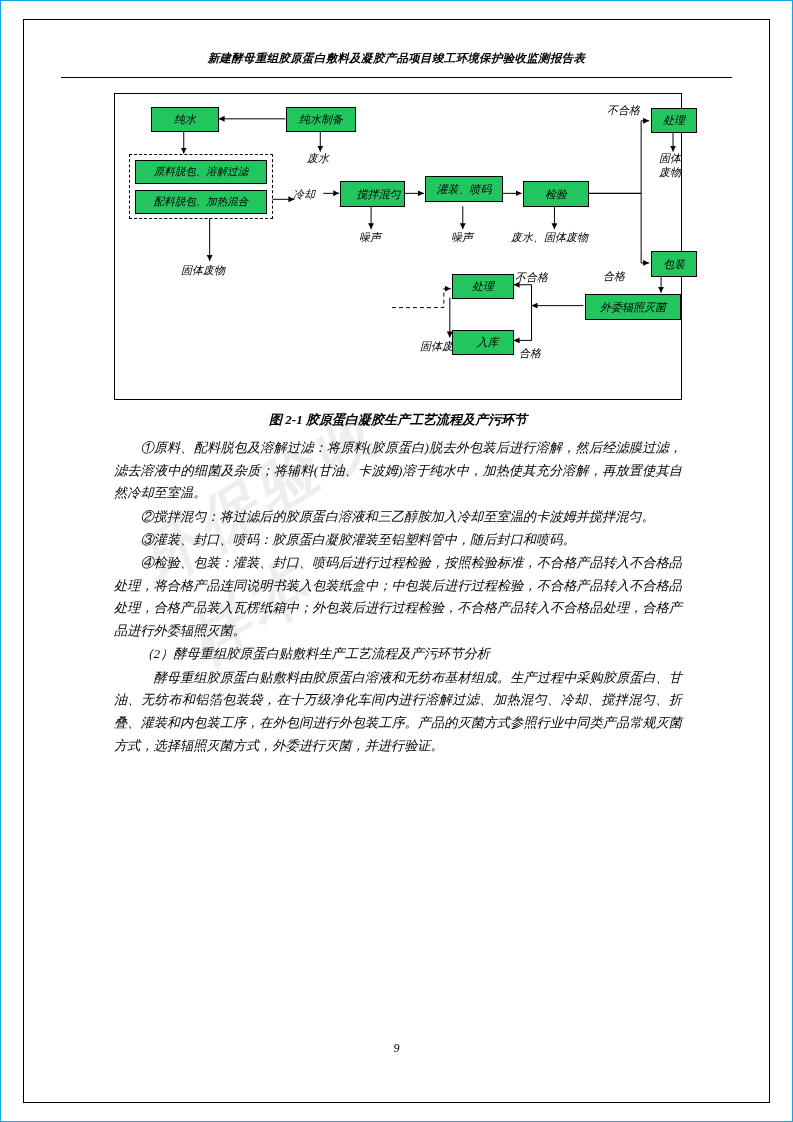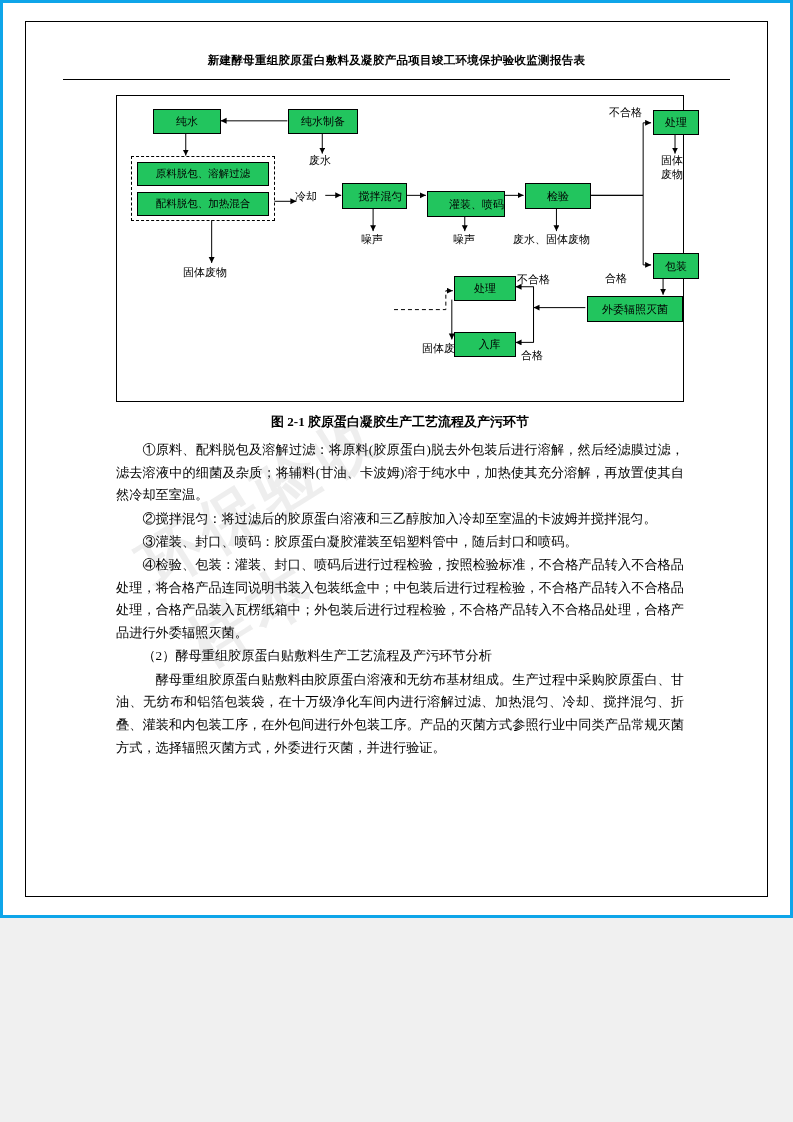--- a/index.html
+++ b/index.html
@@ -6,26 +6,27 @@
     margin: 0;
     padding: 0;
     background: #f0f0f0;
   }
   body {
     font-family: "Liberation Sans", sans-serif;
   }
   .page {
     position: relative;
     width: 793px;
-    height: 918px;
+    height: 1122px;
     background: #ffffff;
     margin: 0 auto;
     overflow: hidden;
-    border: 3px solid #0ea5e9;
-    box-sizing: border-box;
+    border: 1px solid #0ea5e9;
+    box-sizing: border-box;
+    font-style: italic;
   }
   .page-border {
     position: absolute;
     left: 22px;
     top: 18px;
     right: 22px;
     bottom: 18px;
     border: 1px solid #000;
     box-sizing: border-box;
     pointer-events: none;
@@ -250,21 +251,21 @@
       </div>
       <div class="nodebox" style="left:20px;top:96px;width:132px;height:24px;font-size:10.5px;">
         <span>配料脱包、加热混合</span>
       </div>
 
       <div class="plainlabel" style="left:178px;top:94px;">冷却</div>
 
       <div class="nodebox" style="left:225px;top:87px;width:65px;height:26px;padding-left:12px;">
         <span>搅拌混匀</span>
       </div>
-      <div class="nodebox" style="left:310px;top:95px;width:78px;height:26px;justify-content:flex-end;">
+      <div class="nodebox" style="left:310px;top:82px;width:78px;height:26px;">
         <span>灌装、喷码</span>
       </div>
       <div class="nodebox" style="left:408px;top:87px;width:66px;height:26px;">
         <span>检验</span>
       </div>
 
       <div class="plainlabel" style="left:244px;top:137px;">噪声</div>
       <div class="plainlabel" style="left:336px;top:137px;">噪声</div>
       <div class="plainlabel" style="left:396px;top:137px;">废水、固体废物</div>
       <div class="plainlabel" style="left:66px;top:170px;">固体废物</div>

